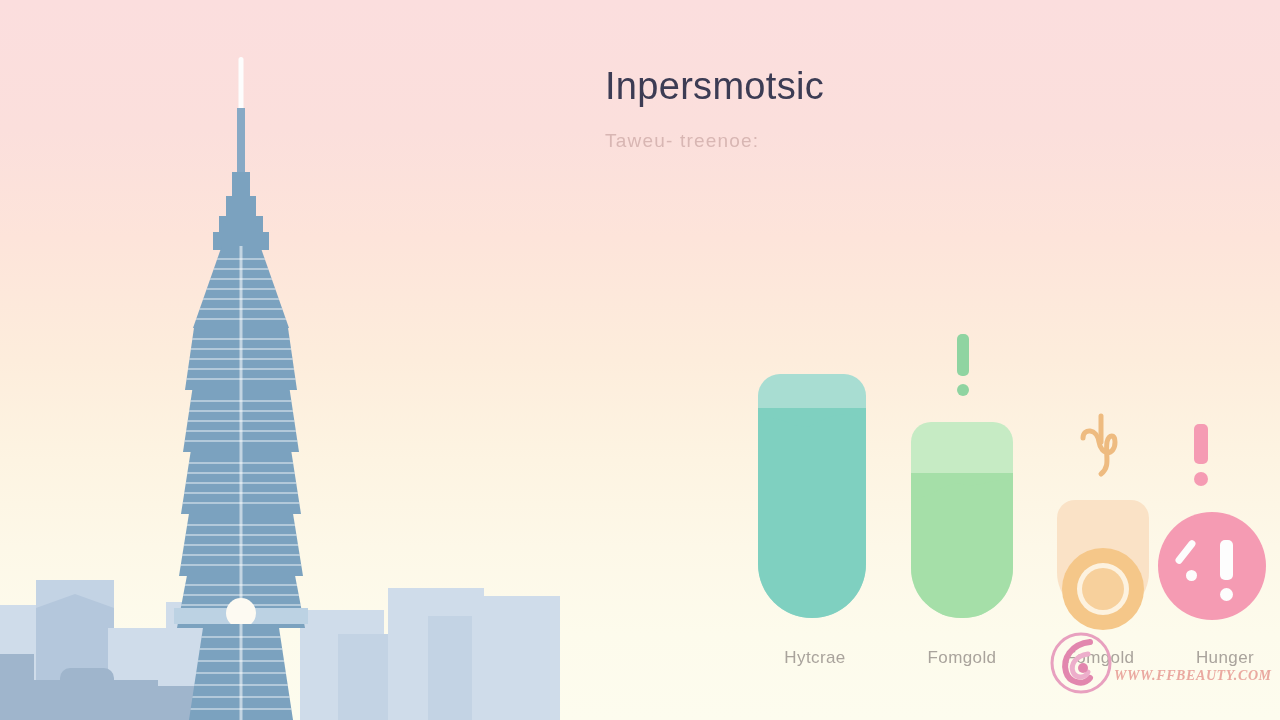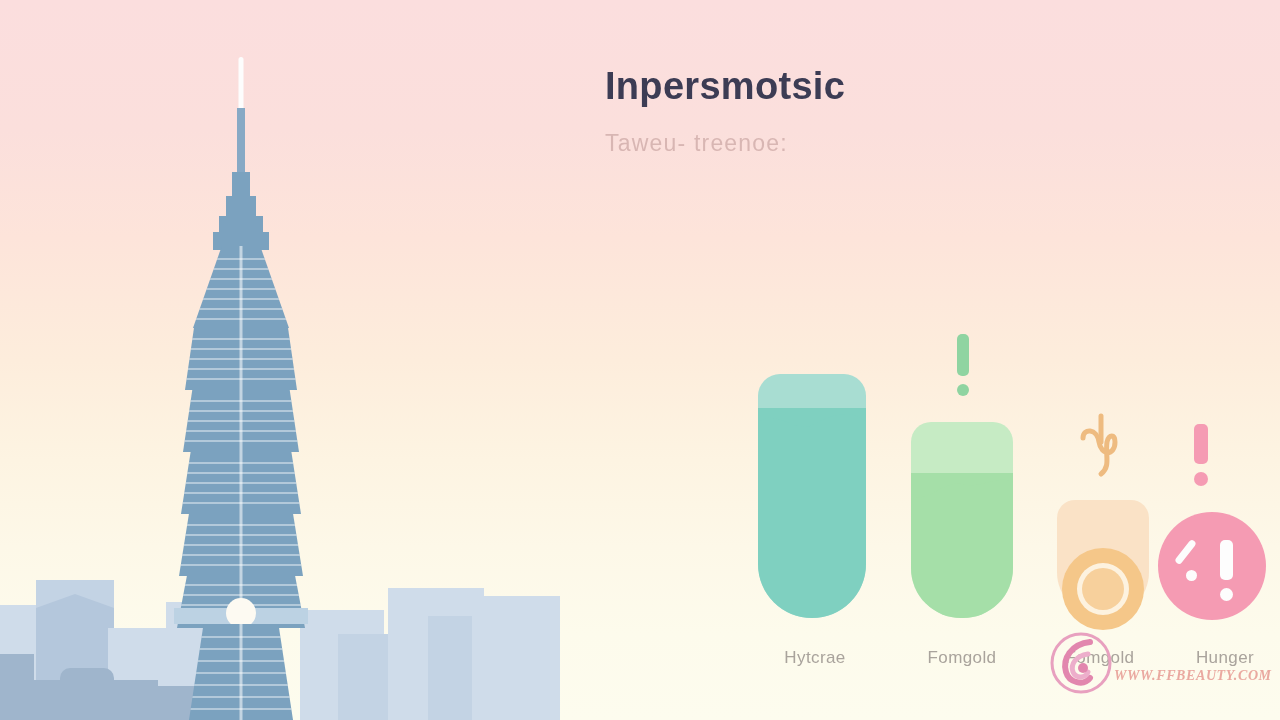--- a/index.html
+++ b/index.html
@@ -41,26 +41,26 @@
   }
   .t-split {
     position:absolute; top:0; left:50%; width:3px; height:100%;
     background:rgba(255,255,255,.55); transform:translateX(-50%);
   }
 
   
   .chart { position:absolute; left:560px; top:0; width:720px; height:720px; }
   .title {
     position:absolute; left:45px; top:65px;
-    font-size:38px; font-weight:700; letter-spacing:.3px;
+    font-size:38px; font-weight:400; letter-spacing:.3px;
     color:#3c3c54;
   }
   .subtitle {
     position:absolute; left:45px; top:130px;
-    font-size:23px; font-weight:400; letter-spacing:1.2px;
+    font-size:19px; font-weight:400; letter-spacing:1.2px;
     color:#d8b6b3;
   }
 
   .bars { position:absolute; left:0; top:0; width:720px; height:720px; }
   .bar-col { position:absolute; bottom:0; }
   .bar {
     position:absolute; bottom:102px; overflow:hidden;
   }
   .bar-fill { position:absolute; left:0; width:100%; bottom:0; }
   .wave { position:absolute; left:0; top:-1px; width:100%; height:34px; display:block; }

